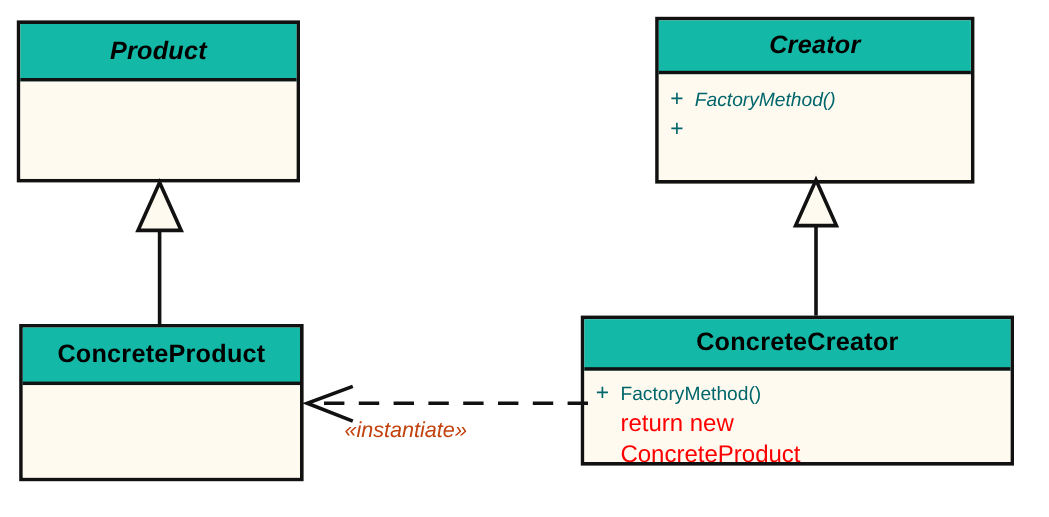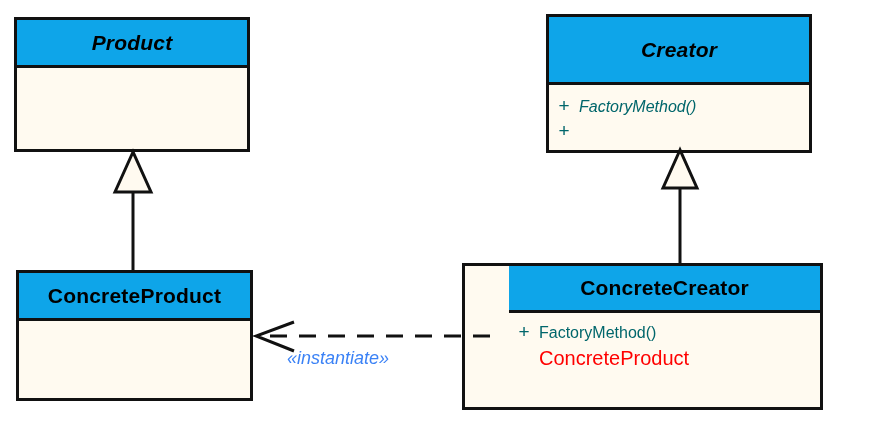--- a/index.html
+++ b/index.html
@@ -25,21 +25,21 @@
     border: 3px solid #111111;
     display: flex;
     flex-direction: column;
   }
   .uml-title-compartment {
     box-sizing: border-box;
     display: flex;
     align-items: center;
     justify-content: center;
     border-bottom: 3px solid #111111;
-    background: #0ea5e9;
+    background: #14b8a6;
   }
   .uml-title {
     font-size: 21px;
     font-weight: bold;
     color: #000000;
     letter-spacing: 0.2px;
     white-space: nowrap;
   }
   .uml-title.abstract {
     font-style: italic;
@@ -85,66 +85,69 @@
     width: 874px;
     height: 431px;
     pointer-events: none;
   }
 
   
   .stereotype-label {
     position: absolute;
     font-size: 18px;
     font-style: italic;
-    color: #3b82f6;
+    color: #c2410c;
     white-space: nowrap;
   }
 </style>
 </head>
 <body>
 
 <div id="canvas">
 
   <div class="uml-class" style="left:14px; top:17px; width:236px; height:135px;">
     <div class="uml-title-compartment" style="height:48px;">
       <span class="uml-title abstract">Product</span>
     </div>
     <div class="uml-members-compartment"></div>
   </div>
 
   <div class="uml-class" style="left:546px; top:14px; width:266px; height:139px;">
-    <div class="uml-title-compartment" style="height:68px;">
+    <div class="uml-title-compartment" style="height:45px;">
       <span class="uml-title abstract">Creator</span>
     </div>
     <div class="uml-members-compartment" style="padding-top:9px;">
       <div class="uml-member-row">
         <span class="uml-vis">+</span>
         <span class="uml-member-name italic">FactoryMethod()</span>
       </div>
       <div class="uml-member-row">
         <span class="uml-vis">+</span>
       </div>
     </div>
   </div>
 
   <div class="uml-class" style="left:16px; top:270px; width:237px; height:131px;">
     <div class="uml-title-compartment" style="height:48px;">
       <span class="uml-title">ConcreteProduct</span>
     </div>
     <div class="uml-members-compartment"></div>
   </div>
 
-  <div class="uml-class" style="left:462px; top:263px; width:361px; height:147px;padding-left:44px;">
+  <div class="uml-class" style="left:484px; top:263px; width:361px; height:125px;">
     <div class="uml-title-compartment" style="height:47px;">
       <span class="uml-title">ConcreteCreator</span>
     </div>
     <div class="uml-members-compartment" style="padding-top:7px;">
       <div class="uml-member-row">
         <span class="uml-vis">+</span>
         <span class="uml-member-name">FactoryMethod()</span>
+      </div>
+      <div class="uml-member-row" style="padding-left:30px;">
+        <span class="uml-member-note">return new</span>
       </div>
       <div class="uml-member-row" style="padding-left:30px;">
         <span class="uml-member-note">ConcreteProduct</span>
       </div>
     </div>
   </div>
 
   <svg id="connectors" viewBox="0 0 874 431">
 
     <g>

